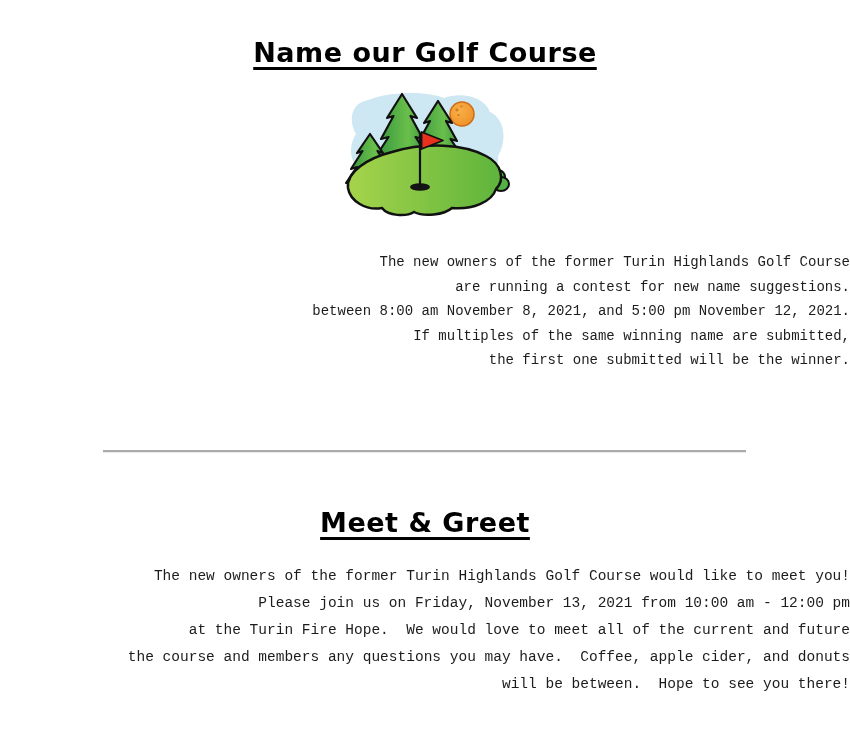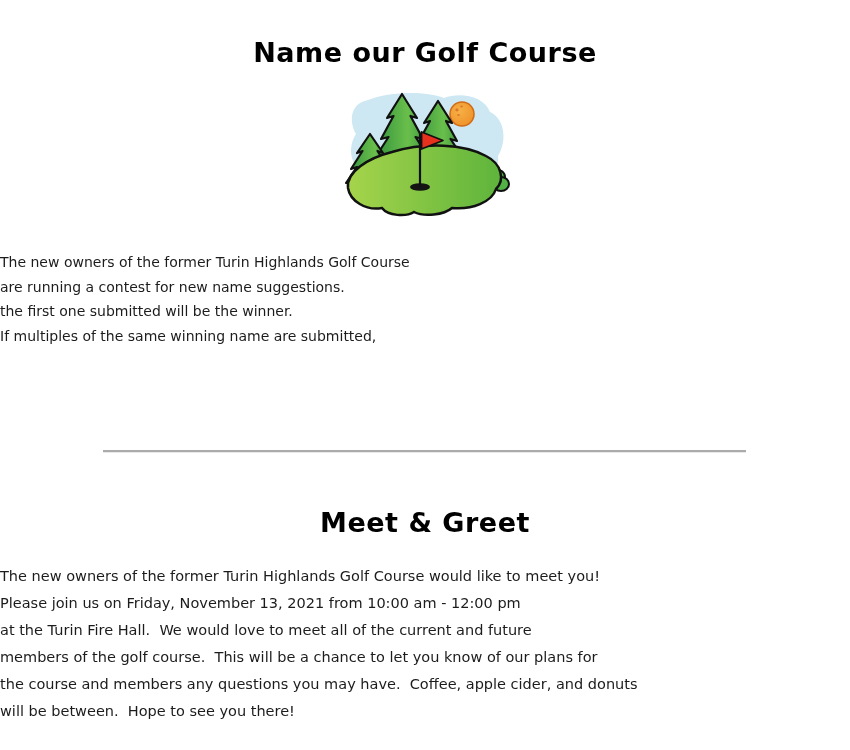--- a/index.html
+++ b/index.html
@@ -15,41 +15,43 @@
     color: #1c1c1c;
     overflow: hidden;
   }
   .abs { position: absolute; left: 0; width: 100%; text-align: center; }
 
   .heading {
     font-weight: bold;
     font-size: 27px;
     color: #000;
     letter-spacing: 0.5px;
+    text-decoration: underline;
     text-decoration-thickness: 2.5px;
     text-underline-offset: 5px;
     line-height: 38px;
     white-space: pre-wrap;
   }
   #contest-title { top: 16px; }
   #meet-greet-title { top: 482px; }
 
   #golf-clipart-wrap {
     position: absolute;
     top: 88px;
     left: 50%;
     transform: translateX(-50%);
     width: 170px;
     height: 135px;
   }
 
   .para { white-space: normal; }
   .para .line {
     white-space: pre-wrap;
-    text-align: left;
+    text-align: right;
+    font-family: Liberation Mono, monospace;
   }
   #contest-para { top: 250px; }
   #contest-para .line { font-size: 14px; line-height: 24.5px; }
   #meet-greet-para { top: 563px; }
   #meet-greet-para .line { font-size: 14.5px; line-height: 27px; }
 
   a.email-link {
     color: var(--link-blue, #2b6be3);
     text-decoration: underline;
     cursor: pointer;
@@ -122,28 +124,28 @@
 
     <ellipse cx="80" cy="99" rx="10" ry="3.8" fill="#141414"></ellipse>
     <line x1="80" y1="45" x2="80" y2="99" stroke="#111" stroke-width="2.2"></line>
     <path d="M81.5,44 L103,52.5 L81.5,61 Z" style="fill: var(--ill-flag-red, #e8301f);" stroke="#111" stroke-width="1.8" stroke-linejoin="round"></path>
   </svg>
 </div>
 
 <div class="abs para" id="contest-para">
   <div class="line">The new owners of the former Turin Highlands Golf Course</div>
   <div class="line">are running a contest for new name suggestions.</div>
+  <div class="line">between 8:00 am November 8, 2021, and 5:00 pm November 12, 2021.</div>
+  <div class="line">If multiples of the same winning name are submitted,</div>
   <div class="line">the first one submitted will be the winner.</div>
-  <div class="line">If multiples of the same winning name are submitted,</div>
 </div>
 
 <div id="section-divider"></div>
 
 <h2 class="abs heading" id="meet-greet-title">Meet &amp; Greet</h2>
 
 <div class="abs para" id="meet-greet-para">
   <div class="line">The new owners of the former Turin Highlands Golf Course would like to meet you!</div>
   <div class="line">Please join us on Friday, November 13, 2021 from 10:00 am - 12:00 pm</div>
-  <div class="line">at the Turin Fire Hall.  We would love to meet all of the current and future</div>
-  <div class="line">members of the golf course.  This will be a chance to let you know of our plans for</div>
+  <div class="line">at the Turin Fire Hope.  We would love to meet all of the current and future</div>
   <div class="line">the course and members any questions you may have.  Coffee, apple cider, and donuts</div>
   <div class="line">will be between.  Hope to see you there!</div>
 </div>
 
 </body></html>

